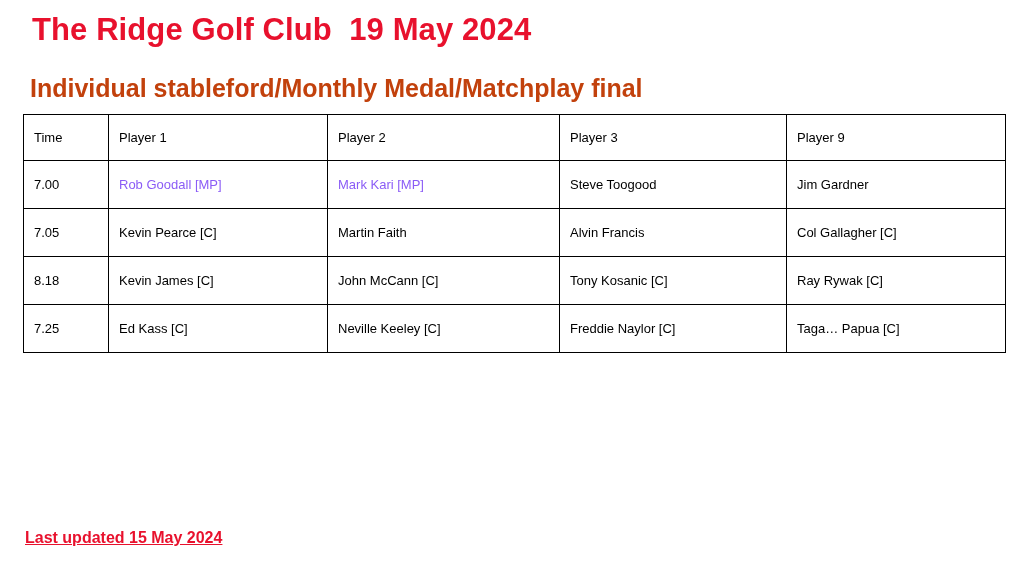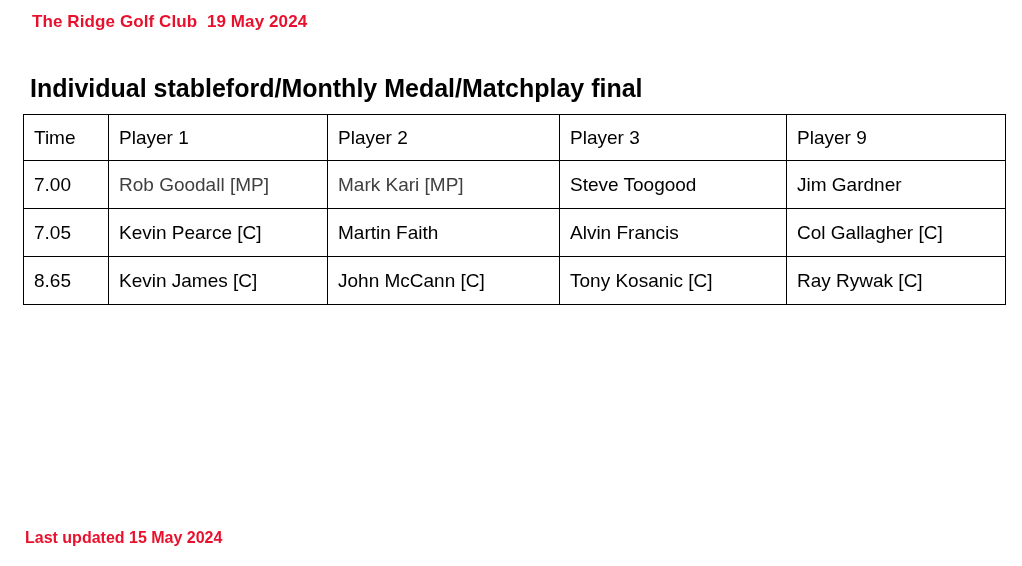--- a/index.html
+++ b/index.html
@@ -17,47 +17,47 @@
   .page {
     position: relative;
     width: 1022px;
     height: 566px;
     box-sizing: border-box;
   }
   .title {
     position: absolute;
     left: 32px;
     top: 12px;
-    font-size: 17px;
+    font-size: 31px;
     font-weight: bold;
     color: #e8112d;
     white-space: pre;
     letter-spacing: 0.1px;
   }
   .subtitle {
     position: absolute;
     left: 30px;
     top: 74px;
     font-size: 25px;
     font-weight: bold;
-    color: #000000;
+    color: #c2410c;
     white-space: pre;
   }
   table.tee-table {
     position: absolute;
     left: 23px;
     top: 114px;
     border-collapse: collapse;
     table-layout: fixed;
     width: 982px;
   }
   table.tee-table th,
   table.tee-table td {
     border: 1px solid #000000;
-    font-size: 19px;
+    font-size: 13px;
     font-weight: normal;
     padding: 0 10px;
     height: 48px;
     vertical-align: middle;
     text-align: left;
     box-sizing: border-box;
     overflow: hidden;
     white-space: nowrap;
   }
   table.tee-table th {
@@ -66,30 +66,31 @@
   col.c-time { width: 85px; }
   col.c-p1 { width: 219px; }
   col.c-p2 { width: 232px; }
   col.c-p3 { width: 227px; }
   col.c-p4 { width: 219px; }
   td.time-cell {
     text-align: right;
     padding-right: 12px;
   }
   .mp {
-    color: #404040;
+    color: #8b5cf6;
   }
   .footer {
     position: absolute;
     left: 25px;
     top: 529px;
     font-size: 16px;
     font-weight: bold;
     color: #e8112d;
     white-space: pre;
+    text-decoration: underline;
   }
 </style>
 </head>
 <body>
 
 <div class="page">
 
   <div class="title">The Ridge Golf Club  19 May 2024</div>
   <div class="subtitle">Individual stableford/Monthly Medal/Matchplay final</div>
 
@@ -119,24 +120,31 @@
         <td>Jim Gardner</td>
       </tr>
       <tr>
         <td class="time-cell">7.05</td>
         <td>Kevin Pearce [C]</td>
         <td>Martin Faith</td>
         <td>Alvin Francis</td>
         <td>Col Gallagher [C]</td>
       </tr>
       <tr>
-        <td class="time-cell">8.65</td>
+        <td class="time-cell">8.18</td>
         <td>Kevin James [C]</td>
         <td>John McCann [C]</td>
         <td>Tony Kosanic [C]</td>
         <td>Ray Rywak [C]</td>
+      </tr>
+      <tr>
+        <td class="time-cell">7.25</td>
+        <td>Ed Kass [C]</td>
+        <td>Neville Keeley [C]</td>
+        <td>Freddie Naylor [C]</td>
+        <td>Taga… Papua [C]</td>
       </tr>
     </tbody>
   </table>
 
   <div class="footer">Last updated 15 May 2024</div>
 
 </div>
 
 </body></html>

